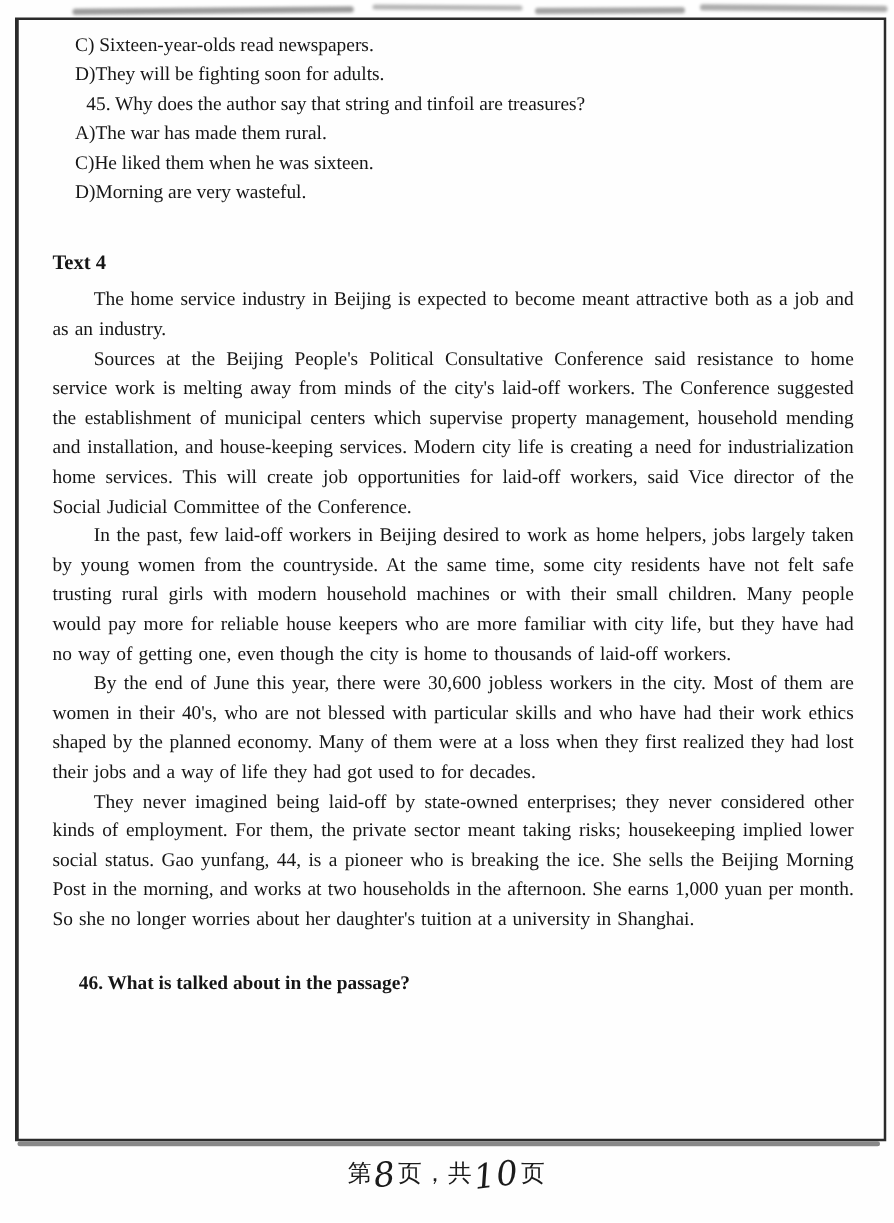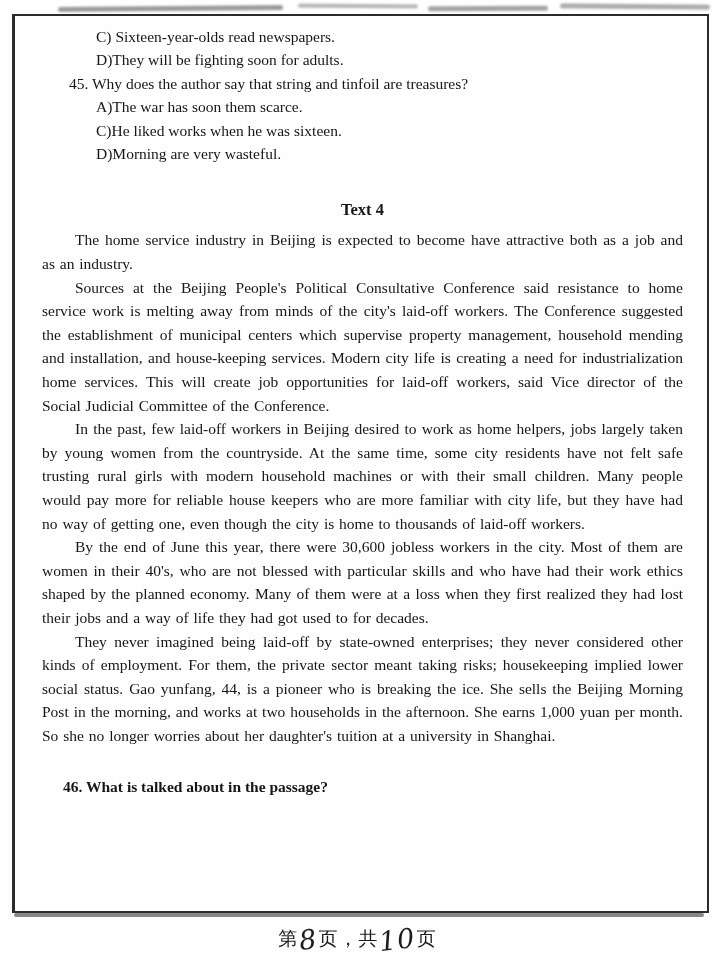--- a/index.html
+++ b/index.html
@@ -28,26 +28,26 @@
     border: 2px solid #2b2b2b;
     border-left-width: 3px;
     padding: 9px 24px 0 27px;
     background: #fefefe;
   }
   .qline {
     font-size: 15.5px;
     line-height: 23.4px;
     white-space: nowrap;
   }
-  .opt  { margin-left: 54px; }
+  .opt  { margin-left: 18px; }
   .qnum { margin-left: 27px; }
 
   .passage-heading {
     margin-top: 33px;
-    text-align: center;
+    text-align: left;
     font-weight: bold;
     font-size: 16.5px;
     line-height: 24px;
   }
   .passage { margin-top: 6px; }
   .para {
     font-size: 15.5px;
     line-height: 23.6px;
     text-align: justify;
     text-indent: 33px;
@@ -90,28 +90,28 @@
   <div class="smudge s2"></div>
   <div class="smudge s3"></div>
   <div class="smudge s4"></div>
   <div class="smudge s5"></div>
 
   <div class="content-box">
 
     <div class="qline opt">C) Sixteen-year-olds read newspapers.</div>
     <div class="qline opt">D)They will be fighting soon for adults.</div>
     <div class="qline qnum">45. Why does the author say that string and tinfoil are treasures?</div>
-    <div class="qline opt">A)The war has soon them scarce.</div>
-    <div class="qline opt">C)He liked works when he was sixteen.</div>
+    <div class="qline opt">A)The war has made them rural.</div>
+    <div class="qline opt">C)He liked them when he was sixteen.</div>
     <div class="qline opt">D)Morning are very wasteful.</div>
 
     <div class="passage-heading">Text 4</div>
 
     <div class="passage">
-      <p class="para">The home service industry in Beijing is expected to become have attractive both as a job and as an industry.</p>
+      <p class="para">The home service industry in Beijing is expected to become meant attractive both as a job and as an industry.</p>
       <p class="para">Sources at the Beijing People's Political Consultative Conference said resistance to home service work is melting away from minds of the city's laid-off workers. The Conference suggested the establishment of municipal centers which supervise property management, household mending and installation, and house-keeping services. Modern city life is creating a need for industrialization home services. This will create job opportunities for laid-off workers, said Vice director of the Social Judicial Committee of the Conference.</p>
       <p class="para">In the past, few laid-off workers in Beijing desired to work as home helpers, jobs largely taken by young women from the countryside. At the same time, some city residents have not felt safe trusting rural girls with modern household machines or with their small children. Many people would pay more for reliable house keepers who are more familiar with city life, but they have had no way of getting one, even though the city is home to thousands of laid-off workers.</p>
       <p class="para">By the end of June this year, there were 30,600 jobless workers in the city. Most of them are women in their 40's, who are not blessed with particular skills and who have had their work ethics shaped by the planned economy. Many of them were at a loss when they first realized they had lost their jobs and a way of life they had got used to for decades.</p>
       <p class="para">They never imagined being laid-off by state-owned enterprises; they never considered other kinds of employment. For them, the private sector meant taking risks; housekeeping implied lower social status. Gao yunfang, 44, is a pioneer who is breaking the ice. She sells the Beijing Morning Post in the morning, and works at two households in the afternoon. She earns 1,000 yuan per month. So she no longer worries about her daughter's tuition at a university in Shanghai.</p>
     </div>
 
     <div class="q46">46. What is talked about in the passage?</div>
 
   </div>
 

